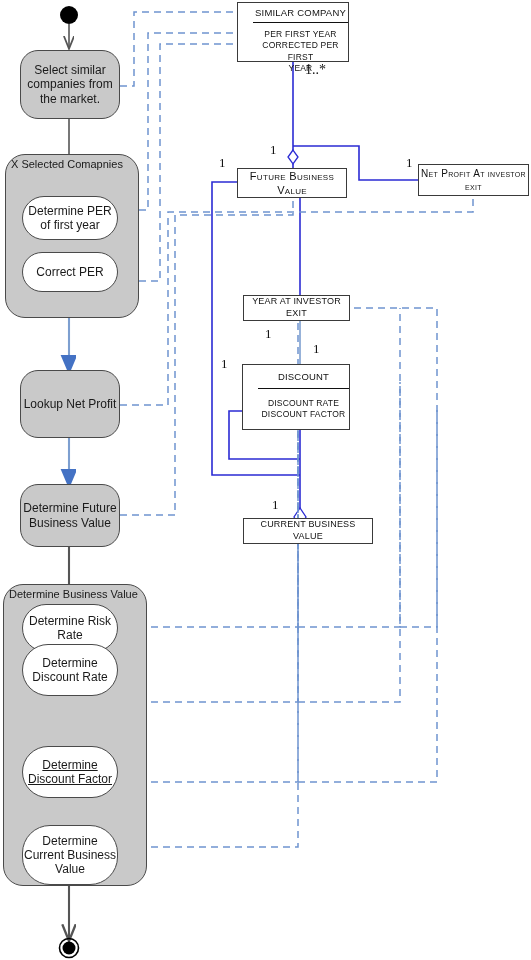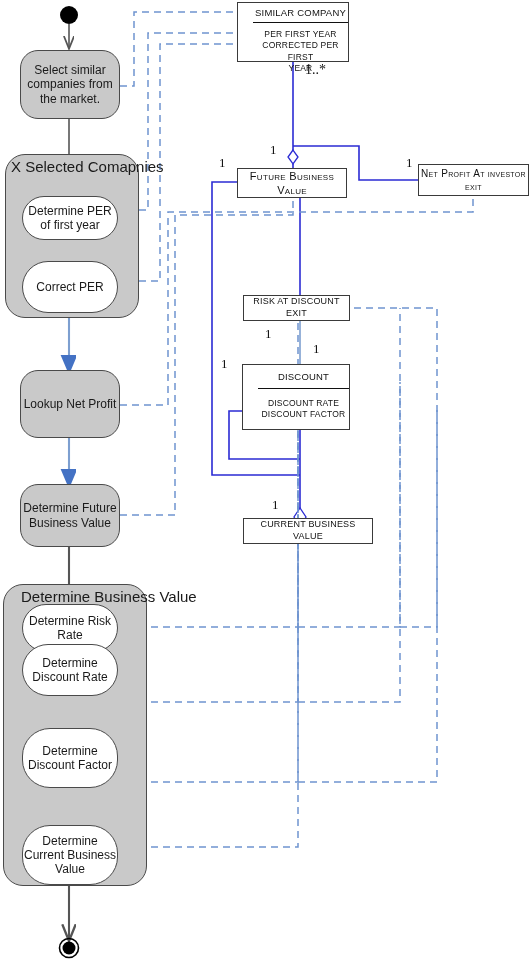--- a/index.html
+++ b/index.html
@@ -13,21 +13,21 @@
     display:flex;align-items:center;justify-content:center;text-align:center;
     font-size:12px;color:#1a1a1a;line-height:1.18;
   }
   .act-gray{background:#c9c9c9;border:1.6px solid #4a4a4a;border-radius:18px;}
   .act-white{background:#ffffff;border:1.6px solid #4a4a4a;border-radius:28px;}
   .group-box{
     position:absolute;box-sizing:border-box;background:#c9c9c9;
     border:1.6px solid #4a4a4a;border-radius:20px;
   }
   .group-label{
-    position:absolute;font-size:15px;color:#1a1a1a;white-space:nowrap;
+    position:absolute;font-size:11px;color:#1a1a1a;white-space:nowrap;
   }
 
   
   .cls{position:absolute;box-sizing:border-box;background:#ffffff;border:1.5px solid #3a3a3a;padding-left:15px;}
   .cls .hdr{
     box-sizing:border-box;text-align:center;font-size:9.5px;color:#111;
     padding:4px 2px 4px 2px;letter-spacing:.2px;
   }
   .cls .sep{height:0;border-top:1.6px solid #111;}
   .cls .body{
@@ -141,44 +141,44 @@
     <span>Select similar companies from the market.</span>
   </div>
 
   <div class="group-box" style="left:5px;top:154px;width:134px;height:164px;"></div>
   <div class="group-label" style="left:11px;top:158px;">X Selected Comapnies</div>
 
   <div class="act act-white" style="left:22px;top:196px;width:96px;height:44px;">
     <span>Determine PER of first year</span>
   </div>
 
-  <div class="act act-white" style="left:22px;top:261px;width:96px;height:52px;">
+  <div class="act act-white" style="left:22px;top:252px;width:96px;height:40px;">
     <span>Correct PER</span>
   </div>
 
   <div class="act act-gray" style="left:20px;top:370px;width:100px;height:68px;">
     <span>Lookup Net Profit</span>
   </div>
 
   <div class="act act-gray" style="left:20px;top:484px;width:100px;height:63px;">
     <span>Determine Future Business Value</span>
   </div>
 
   <div class="group-box" style="left:3px;top:584px;width:144px;height:302px;"></div>
-  <div class="group-label" style="left:21px;top:588px;">Determine Business Value</div>
+  <div class="group-label" style="left:9px;top:588px;">Determine Business Value</div>
 
   <div class="act act-white" style="left:22px;top:604px;width:96px;height:48px;">
     <span>Determine Risk Rate</span>
   </div>
 
   <div class="act act-white" style="left:22px;top:644px;width:96px;height:52px;">
     <span>Determine Discount Rate</span>
   </div>
 
-  <div class="act act-white" style="left:22px;top:728px;width:96px;height:60px;">
+  <div class="act act-white" style="left:22px;top:746px;width:96px;height:52px;text-decoration:underline;">
     <span>Determine Discount Factor</span>
   </div>
 
   <div class="act act-white" style="left:22px;top:825px;width:96px;height:60px;">
     <span>Determine Current Business Value</span>
   </div>
 
   <div class="cls" style="left:237px;top:2px;width:112px;height:60px;">
     <div class="hdr">SIMILAR COMPANY</div>
     <div class="sep"></div>
@@ -191,21 +191,21 @@
 
   <div class="cls cls-onerow shadow-gray smallcaps" style="left:237px;top:168px;width:110px;height:30px;">
     <span>Future Business Value</span>
   </div>
 
   <div class="cls cls-onerow shadow-black smallcaps" style="left:418px;top:164px;width:111px;height:32px;font-size:10px;">
     <span>Net Profit At investor exit</span>
   </div>
 
   <div class="cls cls-onerow" style="left:243px;top:295px;width:107px;height:26px;">
-    <span>RISK AT DISCOUNT EXIT</span>
+    <span>YEAR AT INVESTOR EXIT</span>
   </div>
 
   <div class="cls" style="left:242px;top:364px;width:108px;height:66px;">
     <div class="hdr" style="padding-top:6px;padding-bottom:6px;">DISCOUNT</div>
     <div class="sep"></div>
     <div class="body" style="padding-top:9px;">
       <div>DISCOUNT RATE</div>
       <div>DISCOUNT FACTOR</div>
     </div>
   </div>

